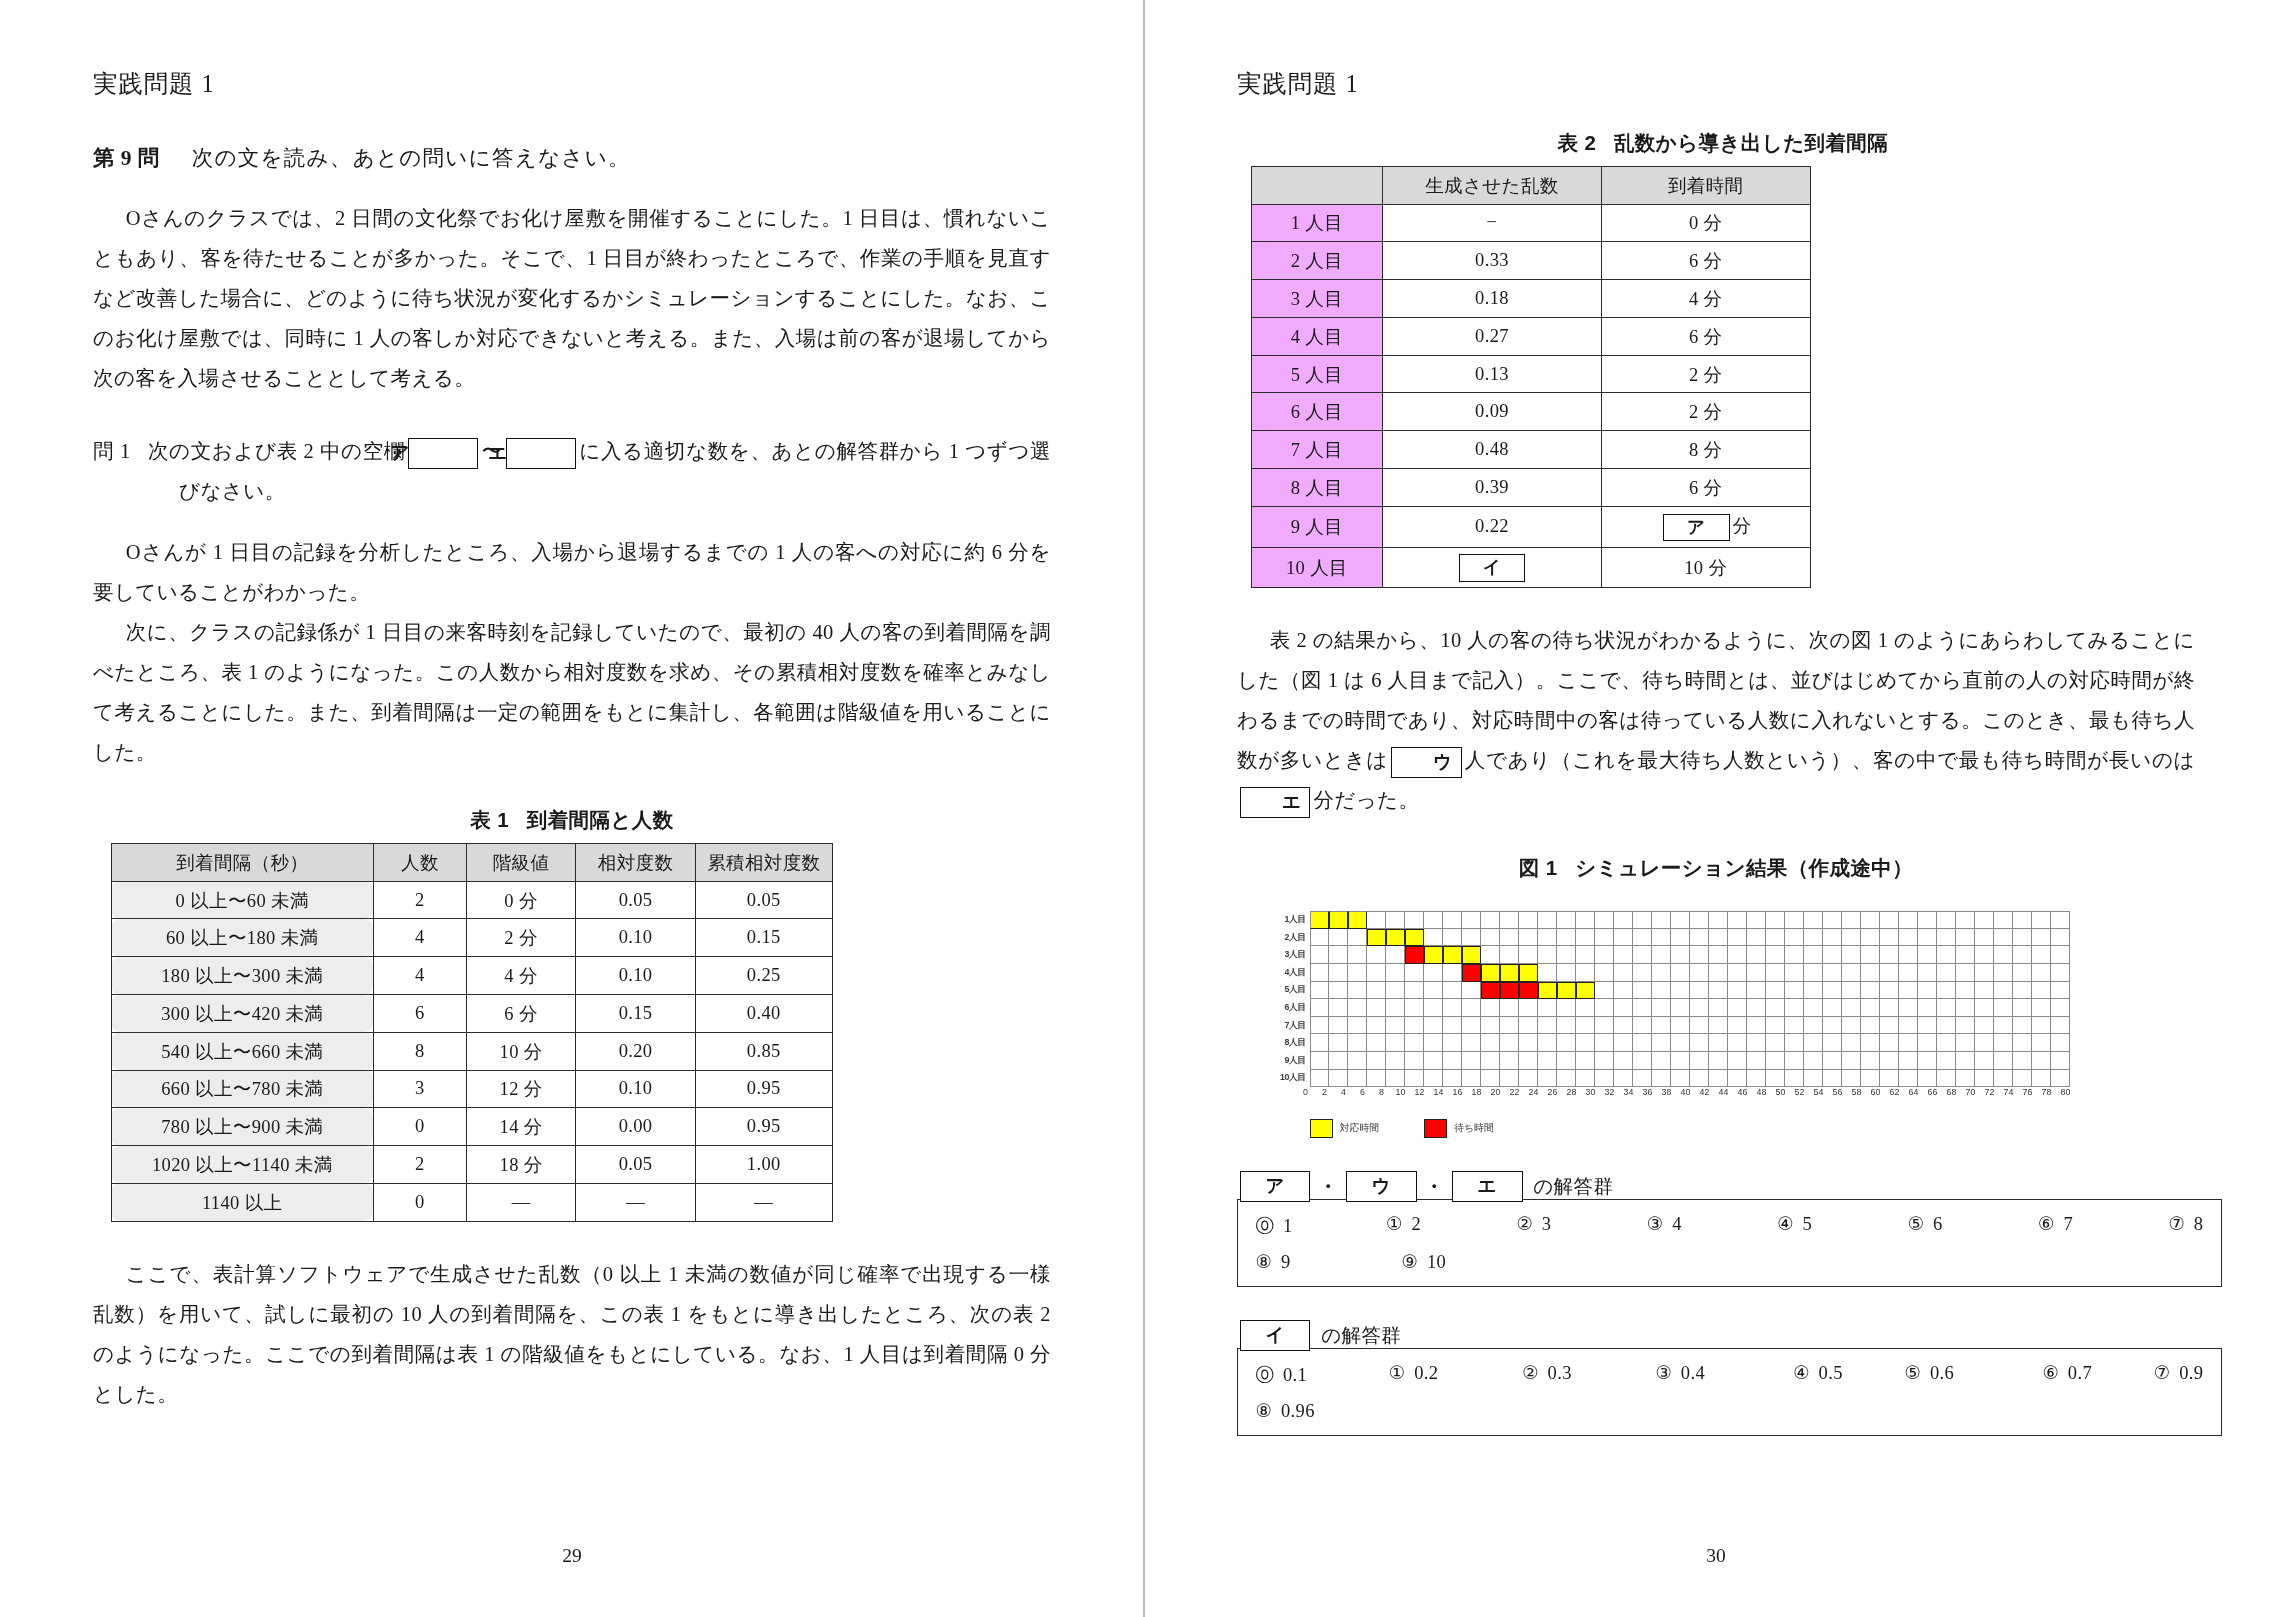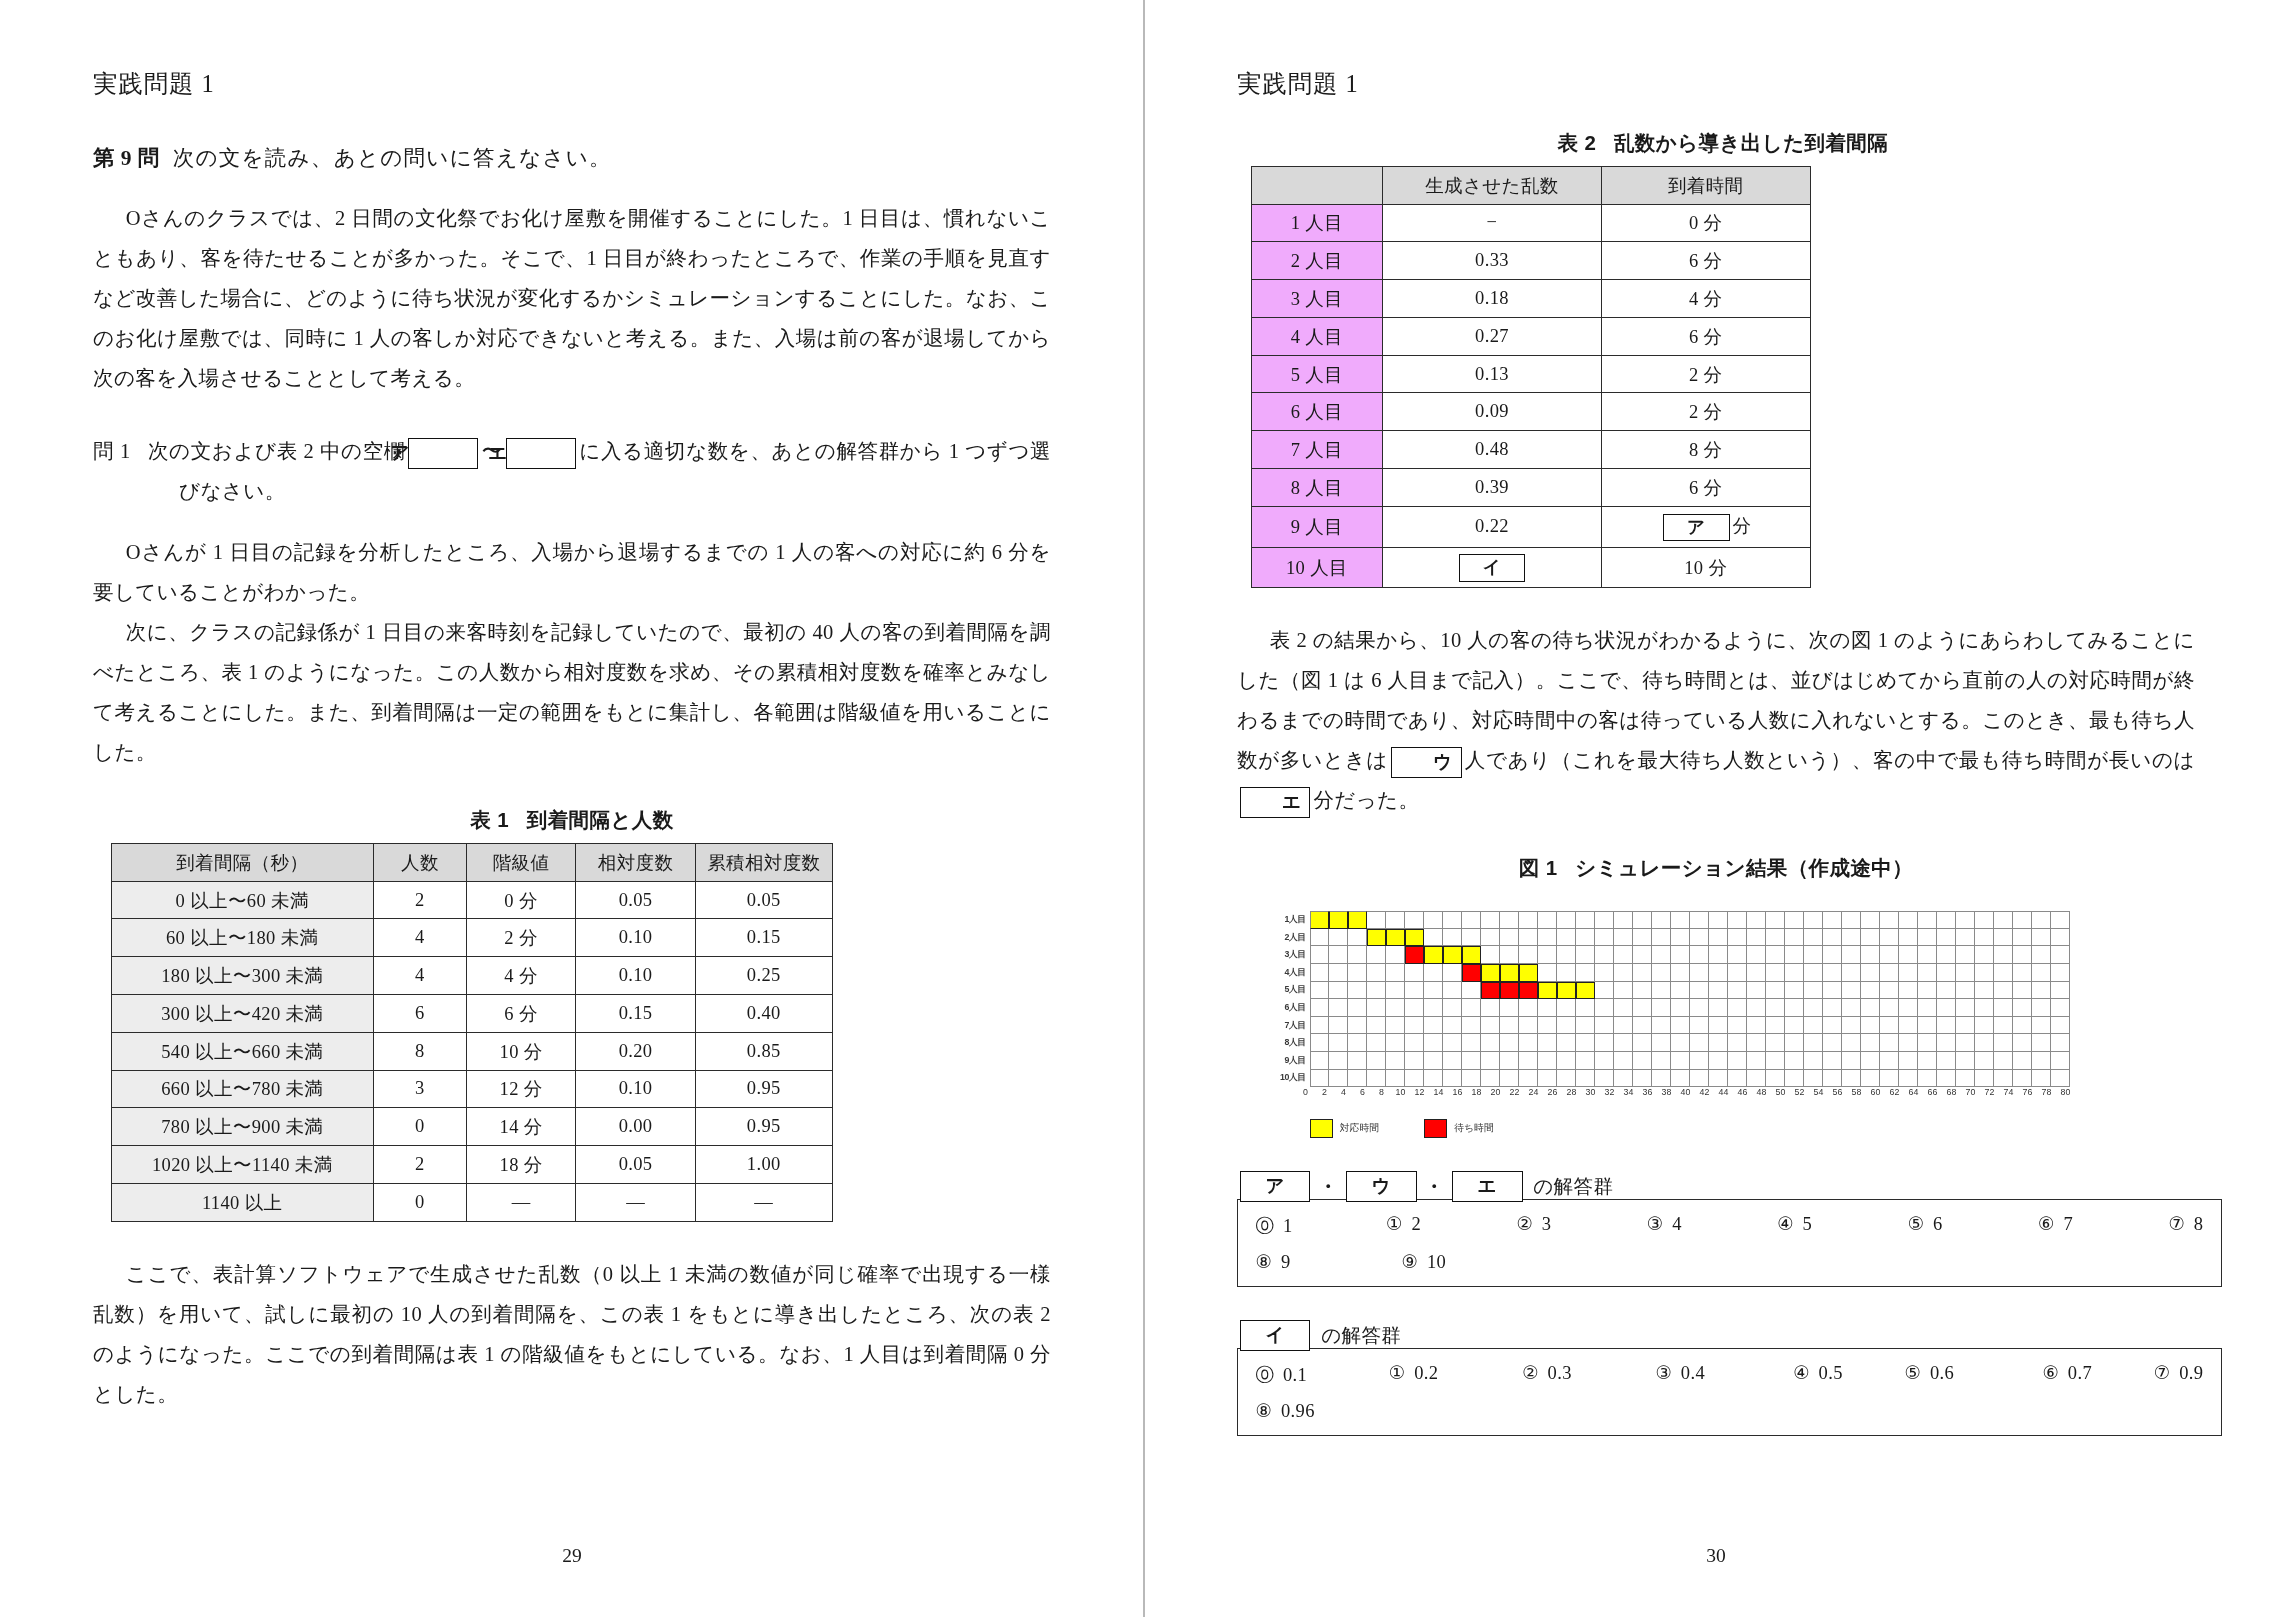--- a/index.html
+++ b/index.html
@@ -20,21 +20,21 @@
     background:#b9b9b9;
   }
   .running-head{
     font-size:24.4px;letter-spacing:.04em;margin:0 0 43px 0;font-weight:400;
   }
   .page.right .running-head{margin-bottom:29px;}
   .qhead{
     font-size:21.5px;font-weight:bold;letter-spacing:.02em;margin:0 0 27px 0;
   }
   .qhead .lead{font-weight:bold;}
-  .qhead .rest{font-weight:normal;margin-left:13px;letter-spacing:.06em;}
+  .qhead .rest{font-weight:normal;margin-left:32px;letter-spacing:.06em;}
   p.body{
     font-size:20.5px;line-height:1.95;margin:0 0 0 0;letter-spacing:.02em;
     text-align:justify;
   }
   p.body.indent{text-indent:1.6em;}
   p.hang{
     font-size:20.5px;line-height:1.95;margin:0;letter-spacing:.02em;
     text-align:justify;
     padding-left:4.2em;text-indent:-4.2em;
   }
@@ -62,21 +62,21 @@
     font-family:"Liberation Serif","DejaVu Serif",serif;
   }
   table.grid td,table.grid th{
     border:1.4px solid #2b2b2b;padding:5.9px 7.8px;text-align:center;
     letter-spacing:.02em;font-weight:normal;
   }
   
   #tbl1{width:722px;margin-left:17.6px;}
   #tbl1 thead th{background:#d9d9d9;font-weight:normal;}
   #tbl1 tbody td:first-child{background:#ededed;}
-  #tbl1 td.rng{width:283px;}
+  #tbl1 td.rng{width:283px;border-radius:9px;}
   #tbl1 td.num{width:88px;}
   #tbl1 td.cls{width:107px;}
   #tbl1 td.rel{width:117px;}
   #tbl1 td.cum{width:137px;}
 
   
   #tbl2{width:560px;margin-left:13.7px;}
   #tbl2 thead th{background:#d9d9d9;font-weight:normal;}
   #tbl2 tbody td:first-child{background:#f0abfc;width:117px;}
   #tbl2 td.rnd{width:205px;}

